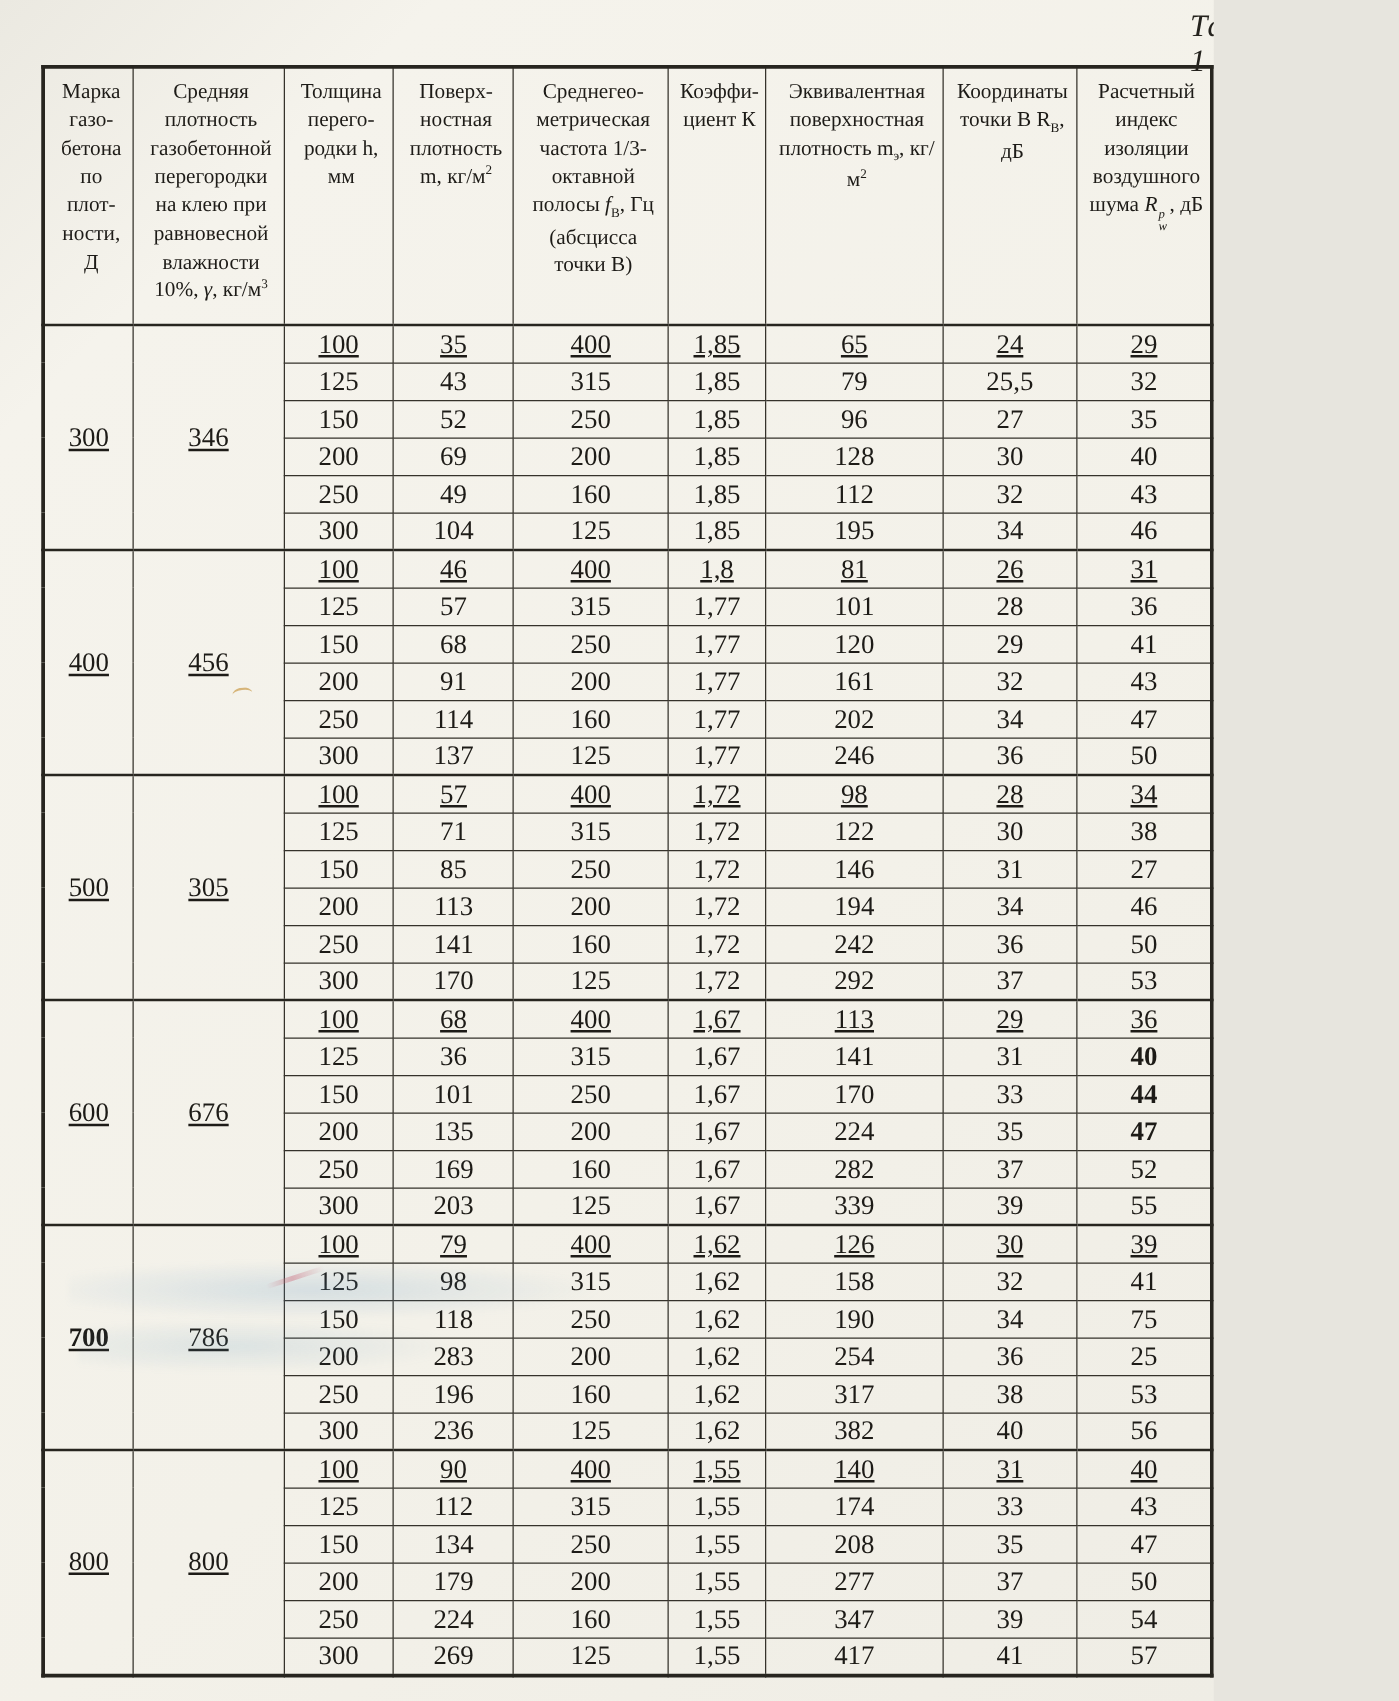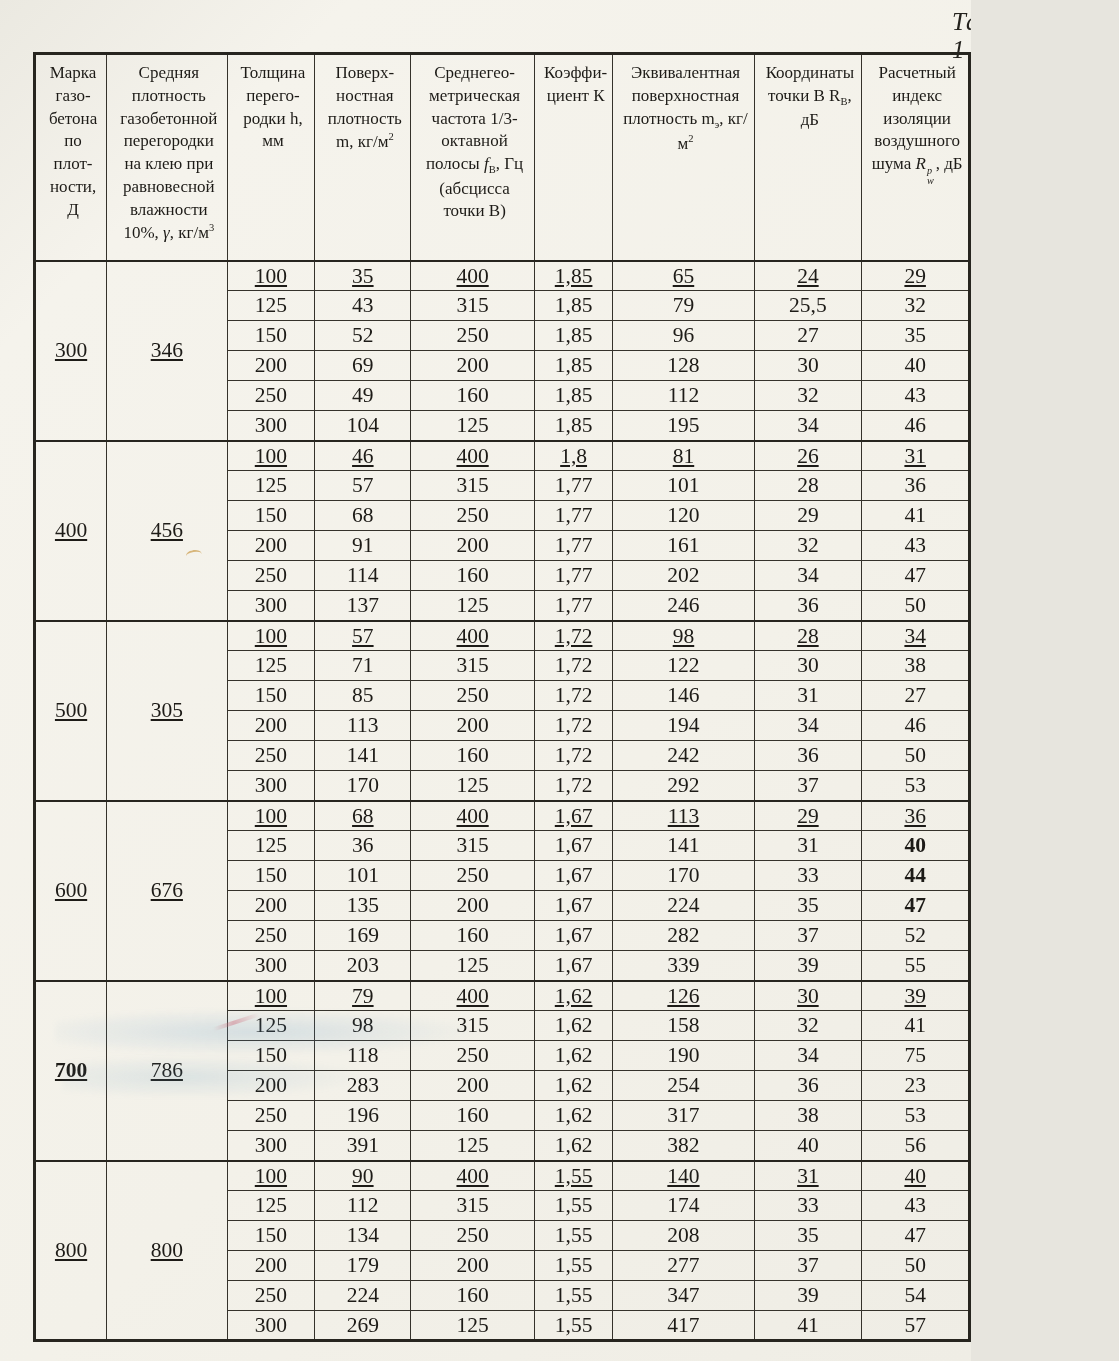--- a/index.html
+++ b/index.html
@@ -347,34 +347,34 @@
           <td>34</td>
           <td>75</td>
         </tr>
         <tr>
           <td>200</td>
           <td>283</td>
           <td>200</td>
           <td>1,62</td>
           <td>254</td>
           <td>36</td>
-          <td>23</td>
+          <td>25</td>
         </tr>
         <tr>
           <td>250</td>
           <td>196</td>
           <td>160</td>
           <td>1,62</td>
           <td>317</td>
           <td>38</td>
           <td>53</td>
         </tr>
         <tr>
           <td>300</td>
-          <td>391</td>
+          <td>236</td>
           <td>125</td>
           <td>1,62</td>
           <td>382</td>
           <td>40</td>
           <td>56</td>
         </tr>
         <tr class="group-start">
           <td rowspan="6" class="group-cell">800</td>
           <td rowspan="6" class="group-cell">800</td>
           <td>100</td>

